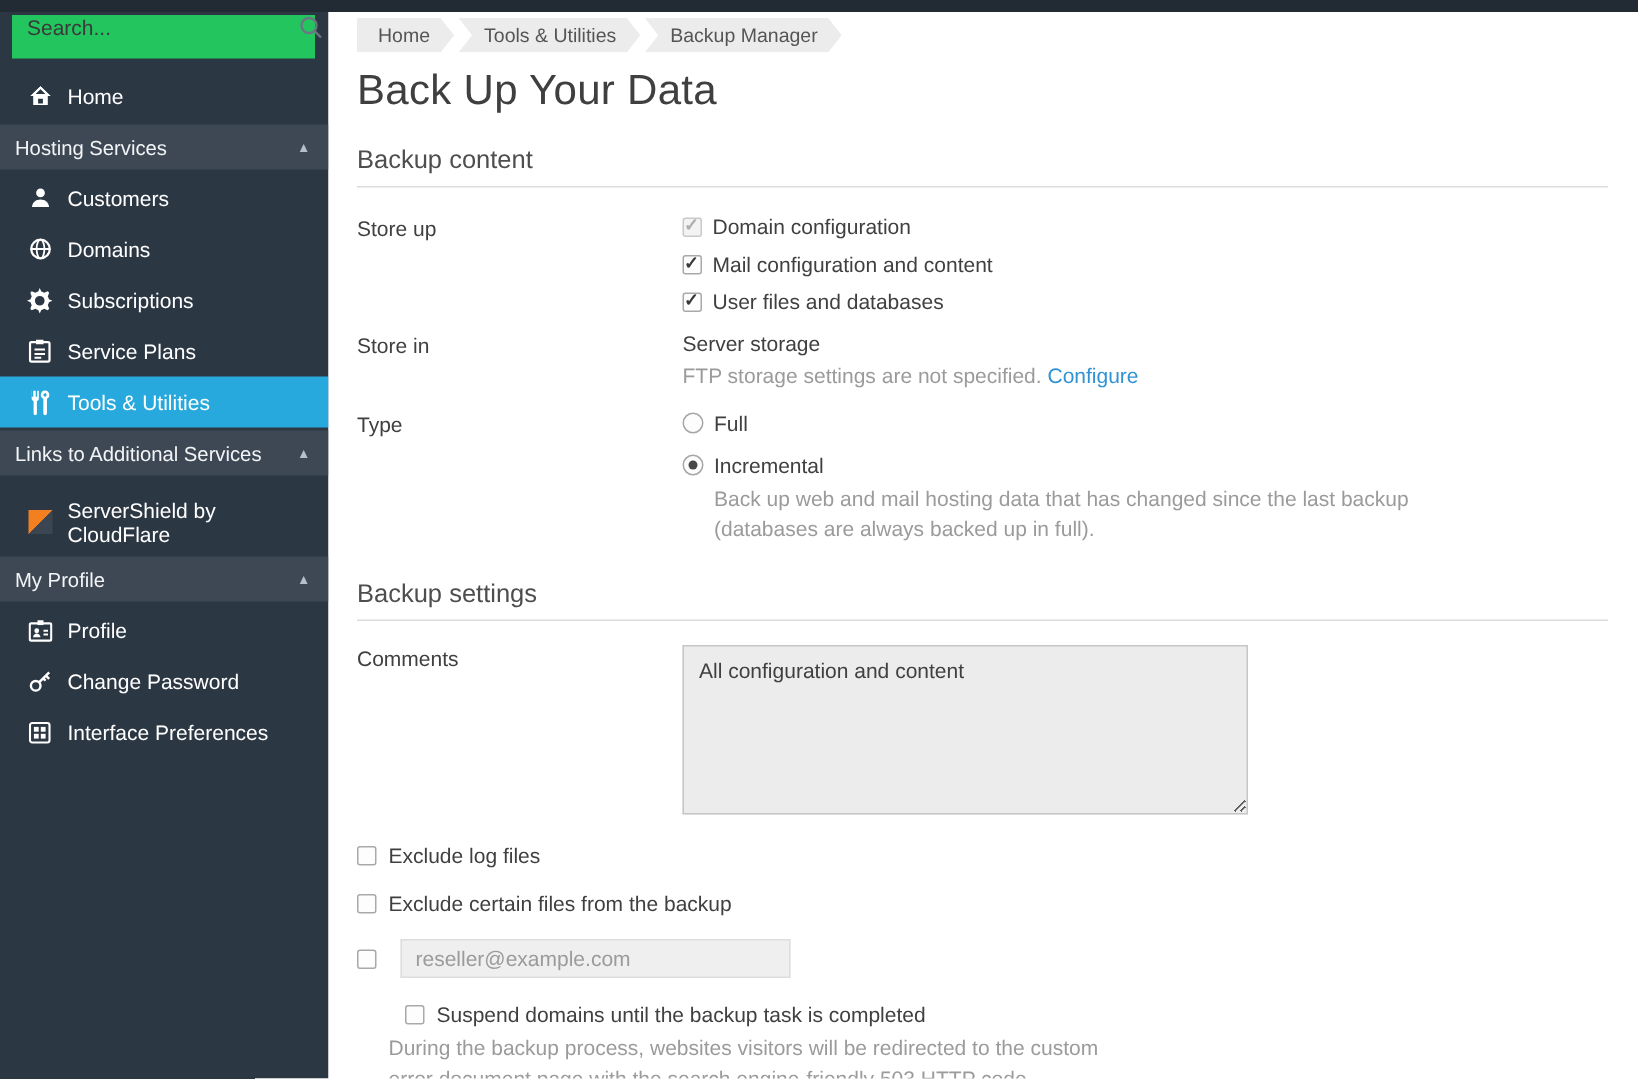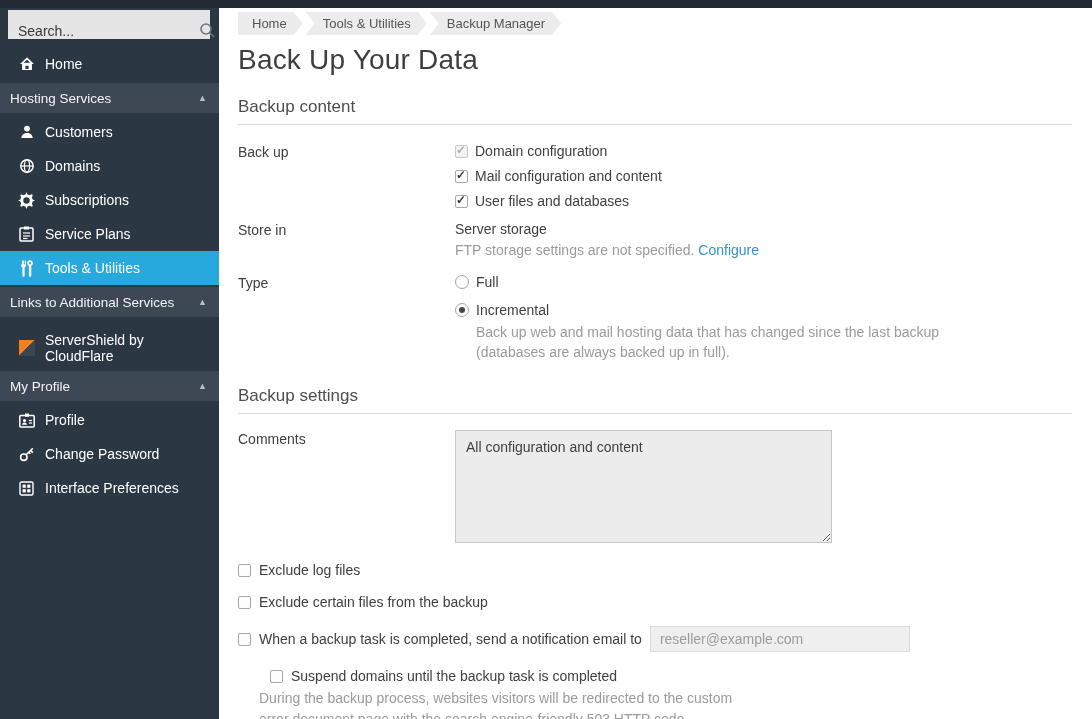--- a/index.html
+++ b/index.html
@@ -5,21 +5,21 @@
   * { box-sizing: border-box; margin: 0; padding: 0; }
   html,body { width:1092px; height:719px; overflow:hidden; }
   body { font-family:"Liberation Sans", sans-serif; background:#fff; }
 
   .app { width:1092px; height:719px; display:flex; flex-direction:column; }
   .topbar { height:8px; background:#222b33; flex:0 0 auto; }
   .main { flex:1; display:flex; min-height:0; }
 
   
   .sidebar { width:219px; flex:0 0 219px; background:#2c3744; color:#fff; font-size:14px; }
-  .searchwrap { margin:2px 9px 8px 8px; height:29px; background:#e5e5e5; display:flex; align-items:flex-end; padding:0 8px 0 10px; }
+  .searchwrap { margin:2px 9px 8px 8px; height:29px; background:#22c55e; display:flex; align-items:flex-start; padding:0 8px 0 10px; }
   .searchwrap input { border:none; outline:none; flex:1; font-family:inherit; font-size:14px; color:#333; background:transparent; }
   .searchwrap input::placeholder { color:#3a3a3a; opacity:1; }
   .search-icon svg { display:block; }
 
   .side-item { height:34px; display:flex; align-items:center; padding-left:18px; cursor:pointer; }
   .side-item .ico { width:17px; height:17px; margin-right:10px; display:flex; align-items:center; justify-content:center; flex:0 0 17px; }
   .side-item .ico svg { display:block; }
   .side-item.active { background:#28a9dd; }
   .side-item.twoline { height:50px; align-items:center; padding-top:8px; }
   .side-item.twoline .lbl { line-height:16px; }
@@ -225,21 +225,21 @@
         <span class="crumb first">Home</span>
         <span class="crumb">Tools &amp; Utilities</span>
         <span class="crumb">Backup Manager</span>
       </div>
 
       <h1 class="page-title">Back Up Your Data</h1>
 
       <h2 class="section">Backup content</h2>
 
       <div class="frow">
-        <div class="flabel">Back up</div>
+        <div class="flabel">Store up</div>
         <div class="fctrl">
           <div class="ckrow">
             <span class="cbx checked disabled"></span>
             <span>Domain configuration</span>
           </div>
           <div class="ckrow">
             <span class="cbx checked"></span>
             <span>Mail configuration and content</span>
           </div>
           <div class="ckrow">
@@ -288,21 +288,20 @@
         <div class="set-row">
           <span class="cbx"></span>
           <span>Exclude log files</span>
         </div>
         <div class="set-row">
           <span class="cbx"></span>
           <span>Exclude certain files from the backup</span>
         </div>
         <div class="set-row">
           <span class="cbx"></span>
-          <span>When a backup task is completed, send a notification email to</span>
           <input type="text" class="email-input" placeholder="reseller@example.com" style="">
         </div>
         <div class="set-row" style="margin-bottom:10px;padding-left:32px;">
           <span class="cbx"></span>
           <span>Suspend domains until the backup task is completed</span>
         </div>
         <div class="suspend-note">During the backup process, websites visitors will be redirected to the custom error document page with the search engine-friendly 503 HTTP code.</div>
       </div>
 
     </div>

